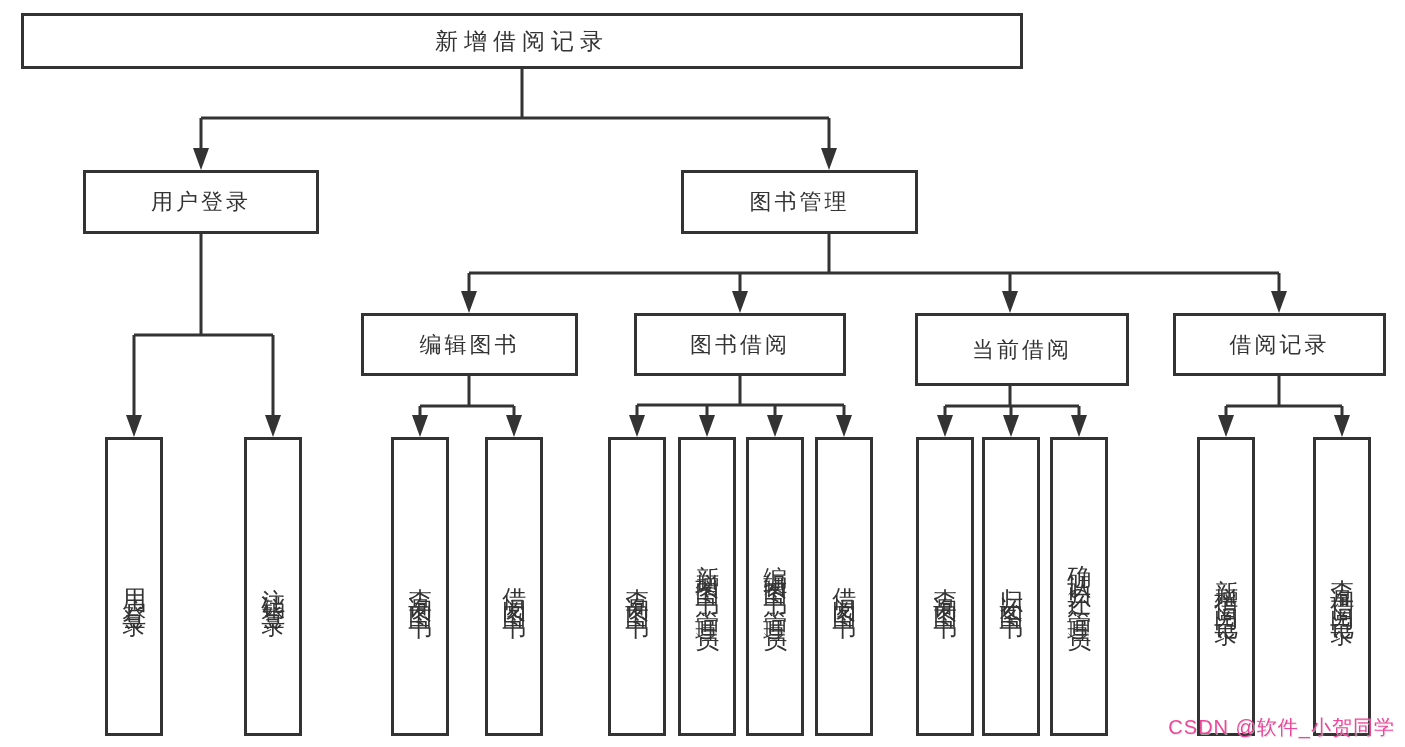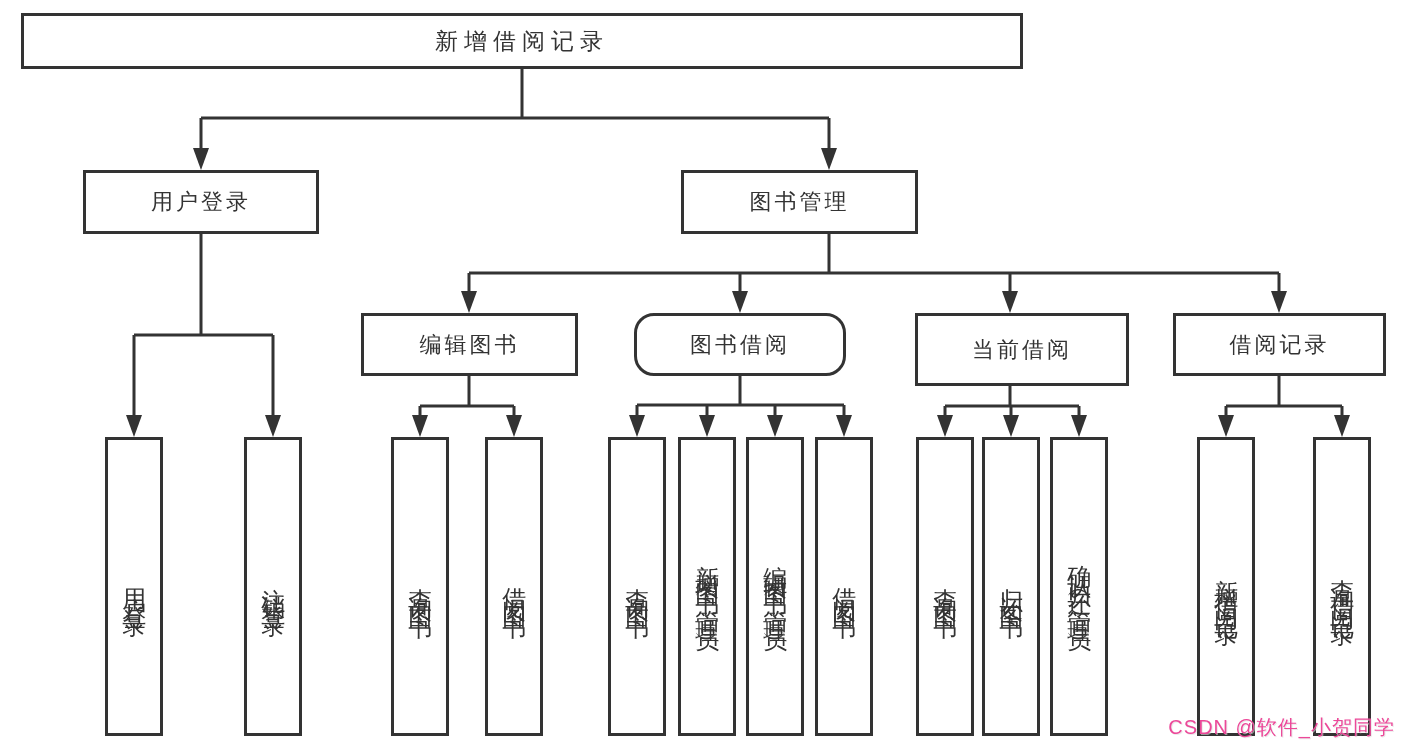--- a/index.html
+++ b/index.html
@@ -111,21 +111,21 @@
   <div class="node hbox" style="left:83px; top:170px; width:236px; height:64px;">
     <span>用户登录</span>
   </div>
   <div class="node hbox" style="left:681px; top:170px; width:237px; height:64px;">
     <span>图书管理</span>
   </div>
 
   <div class="node hbox" style="left:361px; top:313px; width:217px; height:63px;">
     <span>编辑图书</span>
   </div>
-  <div class="node hbox" style="left:634px; top:313px; width:212px; height:63px;border-radius:20px;">
+  <div class="node hbox" style="left:634px; top:313px; width:212px; height:63px;">
     <span>图书借阅</span>
   </div>
   <div class="node hbox" style="left:903px; top:313px; width:214px; height:73px;margin-left:12px;">
     <span>当前借阅</span>
   </div>
   <div class="node hbox" style="left:1173px; top:313px; width:213px; height:63px;">
     <span>借阅记录</span>
   </div>
 
   <div class="node vbox" style="left:105px; top:437px; width:58px; height:299px;">

